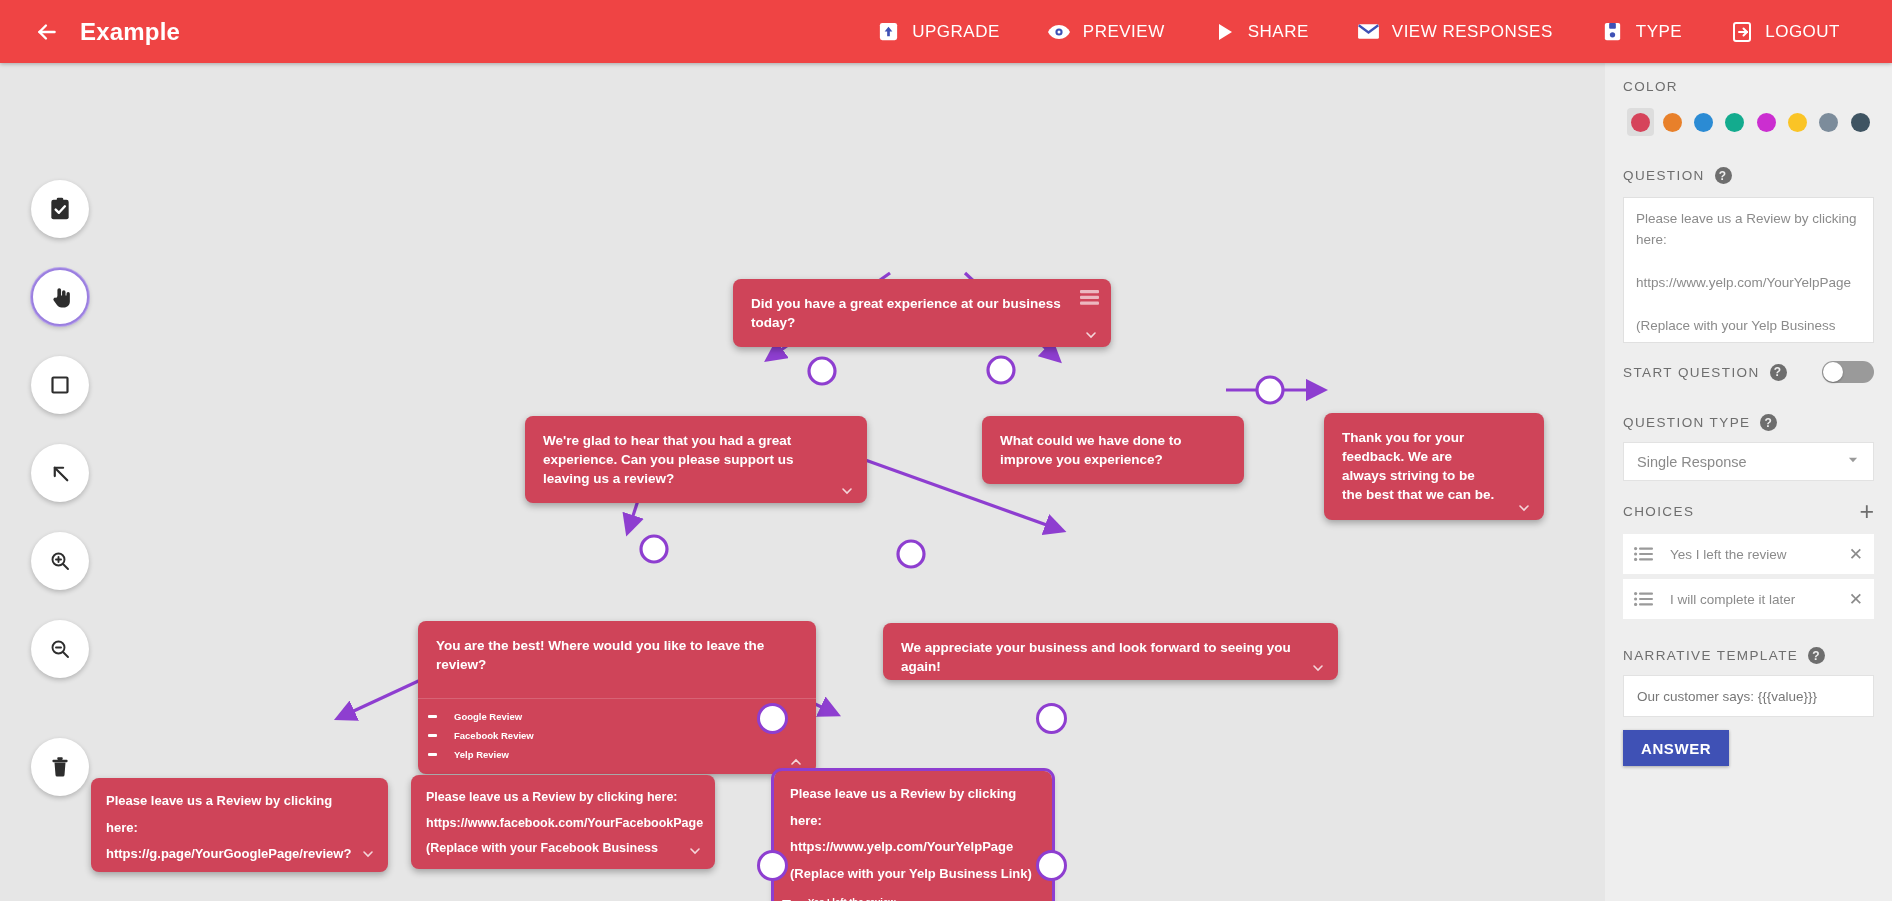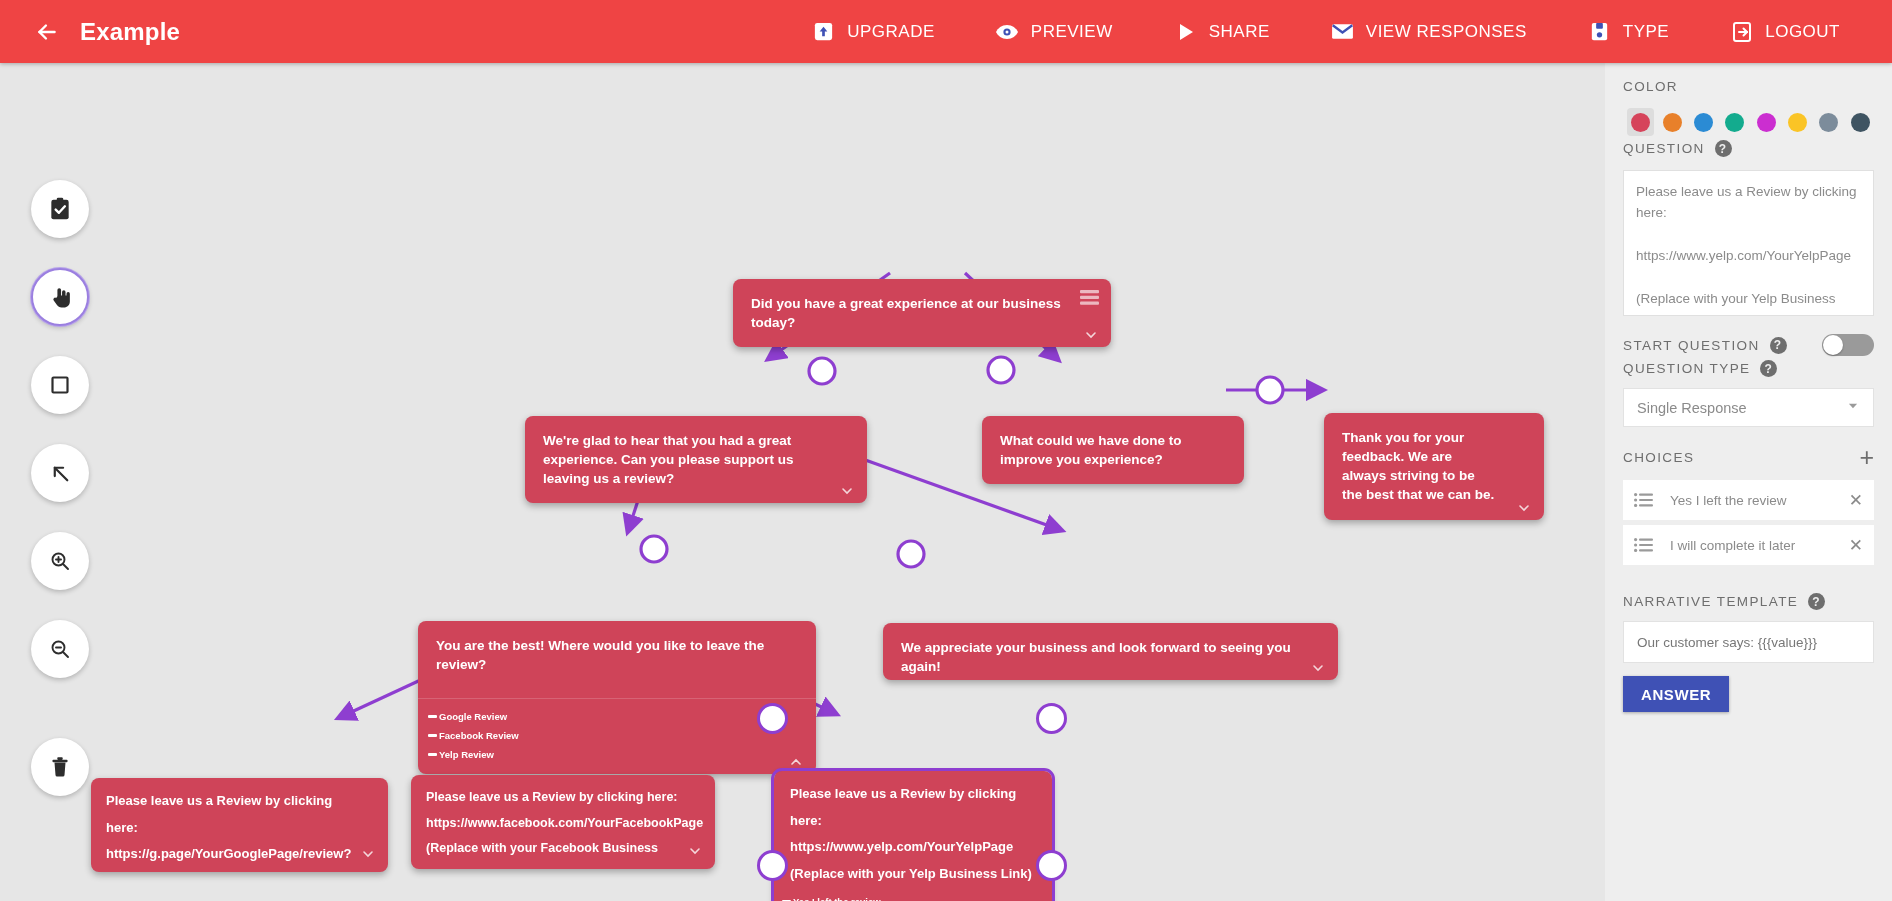--- a/index.html
+++ b/index.html
@@ -21,21 +21,21 @@
     color: #ffffff;
     box-shadow: 0 1px 4px rgba(0,0,0,.28);
     z-index: 50;
   }
   .tb-left { display: flex; align-items: center; padding-left: 34px; gap: 20px; }
   .back-arrow {
     width: 26px; height: 26px; display: flex; align-items: center; justify-content: center;
     cursor: pointer;
   }
   .app-title { font-size: 24px; font-weight: bold; letter-spacing: .2px; }
-  .tb-right { margin-left: auto; display: flex; align-items: center; padding-right: 30px; gap: 16px; }
+  .tb-right { margin-left: auto; display: flex; align-items: center; padding-right: 30px; gap: 3px; }
   .tb-item {
     display: flex; align-items: center; gap: 11px;
     padding: 6px 22px; cursor: pointer; white-space: nowrap;
   }
   .tb-item .lbl { font-size: 17px; letter-spacing: .5px; }
   .tb-ico { width: 25px; height: 25px; display: flex; align-items: center; justify-content: center; }
 
   
   .toolrail {
     position: absolute; left: 31px; top: 180px;
@@ -78,21 +78,21 @@
     font-size: 13.5px; font-weight: bold; line-height: 1.42;
   }
   .node .ntext.loose { line-height: 2.05; font-weight: bold; }
   .node .caret {
     position: absolute; right: 12px; bottom: 4px;
     width: 16px; height: 16px; opacity: .78;
   }
   .node .burger { position: absolute; right: 12px; top: 11px; width: 19px; height: 15px; opacity: .62; }
   .node .divider { height: 1px; background: rgba(255,255,255,.17); margin: 0; }
   .choices-in-node { padding: 8px 0 10px 10px; }
-  .cin-row { display: flex; align-items: center; gap: 2px; padding: 4px 0; font-size: 9.5px; font-weight: bold; }
+  .cin-row { display: flex; align-items: center; gap: 17px; padding: 4px 0; font-size: 9.5px; font-weight: bold; }
   .cin-dash { width: 9px; height: 3px; background: #ffffff; border-radius: 1px; flex: none; }
 
   .node.selected { outline: 3px solid #8e3ed0; outline-offset: 0; z-index: 20; }
   .handle {
     position: absolute; width: 31px; height: 31px; border-radius: 50%;
     background: #ffffff; border: 3px solid #8e3ed0; z-index: 30; cursor: nwse-resize;
   }
 
   
   .panel {
@@ -152,21 +152,21 @@
     font-size: 13.5px; color: #777777; cursor: text;
   }
   .answer-btn {
     margin-top: 13px; background: #3f51b5; color: #ffffff;
     display: inline-flex; align-items: center; justify-content: center;
     height: 36px; padding: 0 18px; font-size: 15px; font-weight: bold;
     letter-spacing: .6px; cursor: pointer; border: none;
     box-shadow: 0 1px 3px rgba(0,0,0,.3);
   }
   .mt18 { margin-top: 18px; }
-  .mt22 { margin-top: 4px; }
+  .mt22 { margin-top: 31px; }
   .mt28 { margin-top: 28px; }
 </style>
 </head>
 <body>
 
 <div id="app">
 
   <div class="topbar">
     <div class="tb-left">
       <div class="back-arrow">

